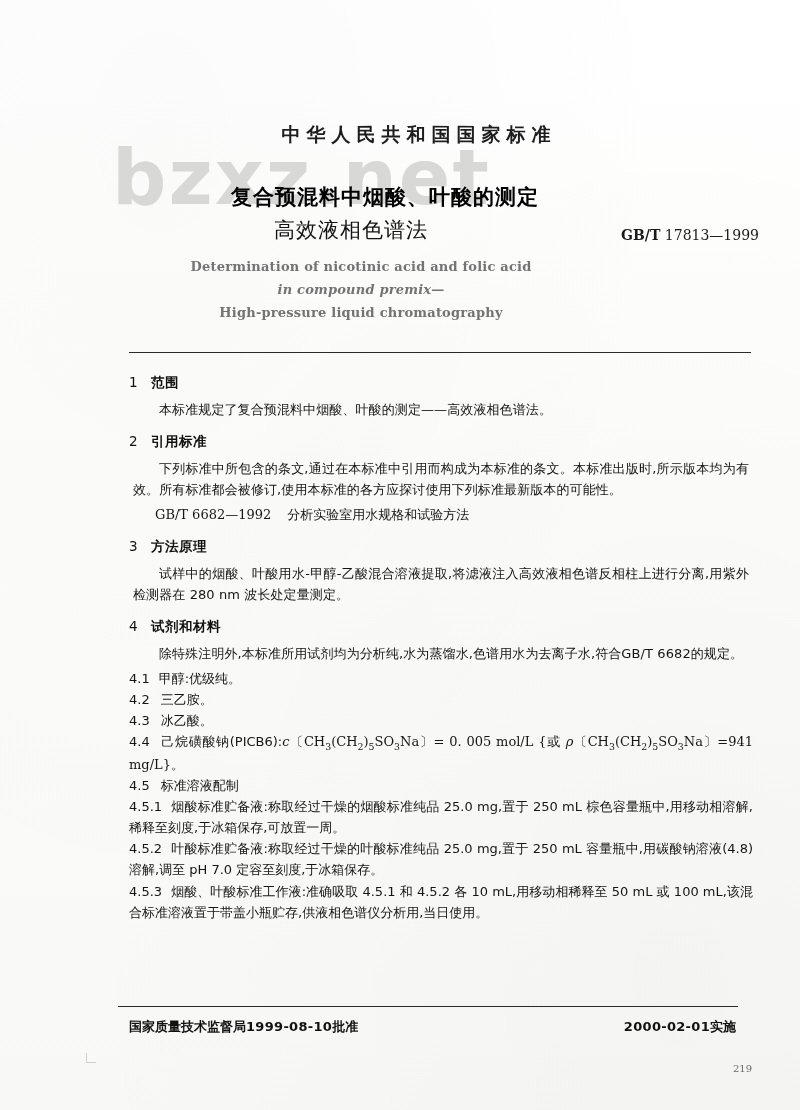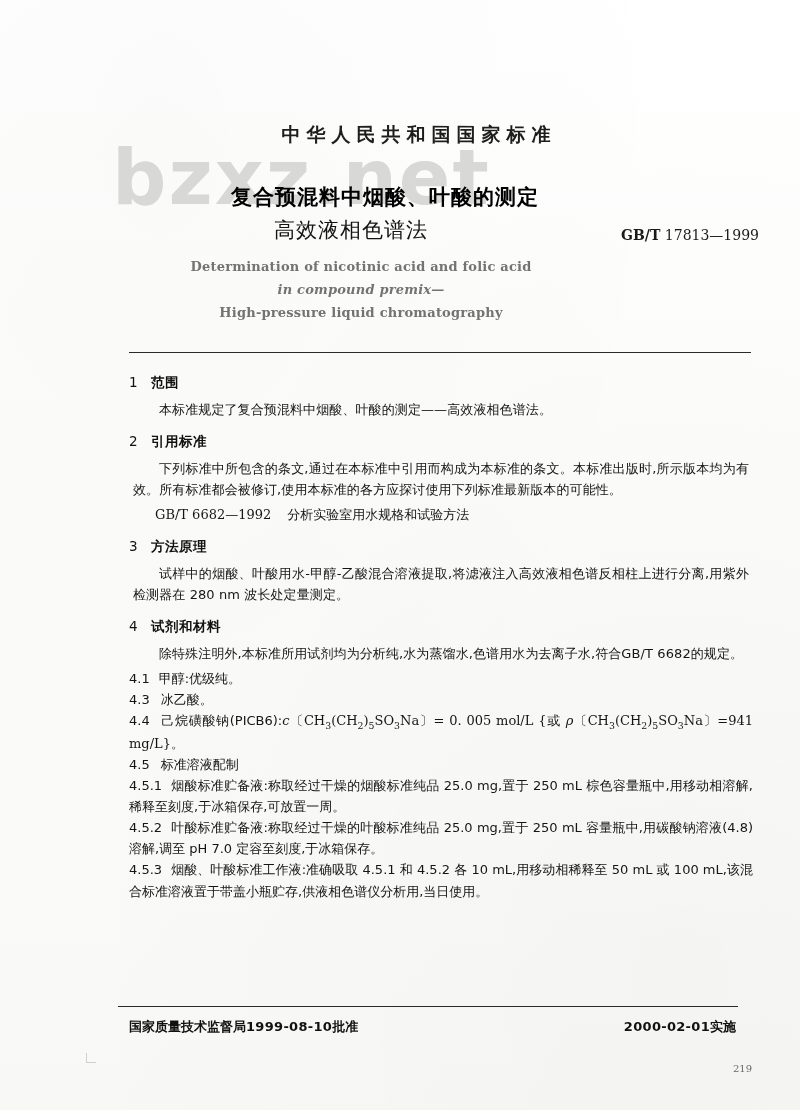--- a/index.html
+++ b/index.html
@@ -285,20 +285,23 @@
 
       <p class="sec-head gap-md">
         <span class="num">4</span><span>试剂和材料</span>
       </p>
       <p class="para indent gap-sm">除特殊注明外,本标准所用试剂均为分析纯,水为蒸馏水,色谱用水为去离子水,符合GB/T 6682的规定。</p>
 
       <p class="item">
         <span class="lbl lbl-pad">4.1</span><span>甲醇:优级纯。</span>
       </p>
       <p class="item">
+        <span class="lbl lbl-pad2">4.2</span><span>三乙胺。</span>
+      </p>
+      <p class="item">
         <span class="lbl lbl-pad2">4.3</span><span>冰乙酸。</span>
       </p>
 
       <p class="item">
         <span class="lbl lbl-pad2">4.4</span><span>己烷磺酸钠(PICB6):</span><span class="formula"><i>c</i>〔CH<sub>3</sub>(CH<sub>2</sub>)<sub>5</sub>SO<sub>3</sub>Na〕= 0. 005 mol/L {或 <i>ρ</i>〔CH<sub>3</sub>(CH<sub>2</sub>)<sub>5</sub>SO<sub>3</sub>Na〕=941 mg/L}。</span>
       </p>
 
       <p class="item">
         <span class="lbl lbl-pad2">4.5</span><span>标准溶液配制</span>
       </p>

